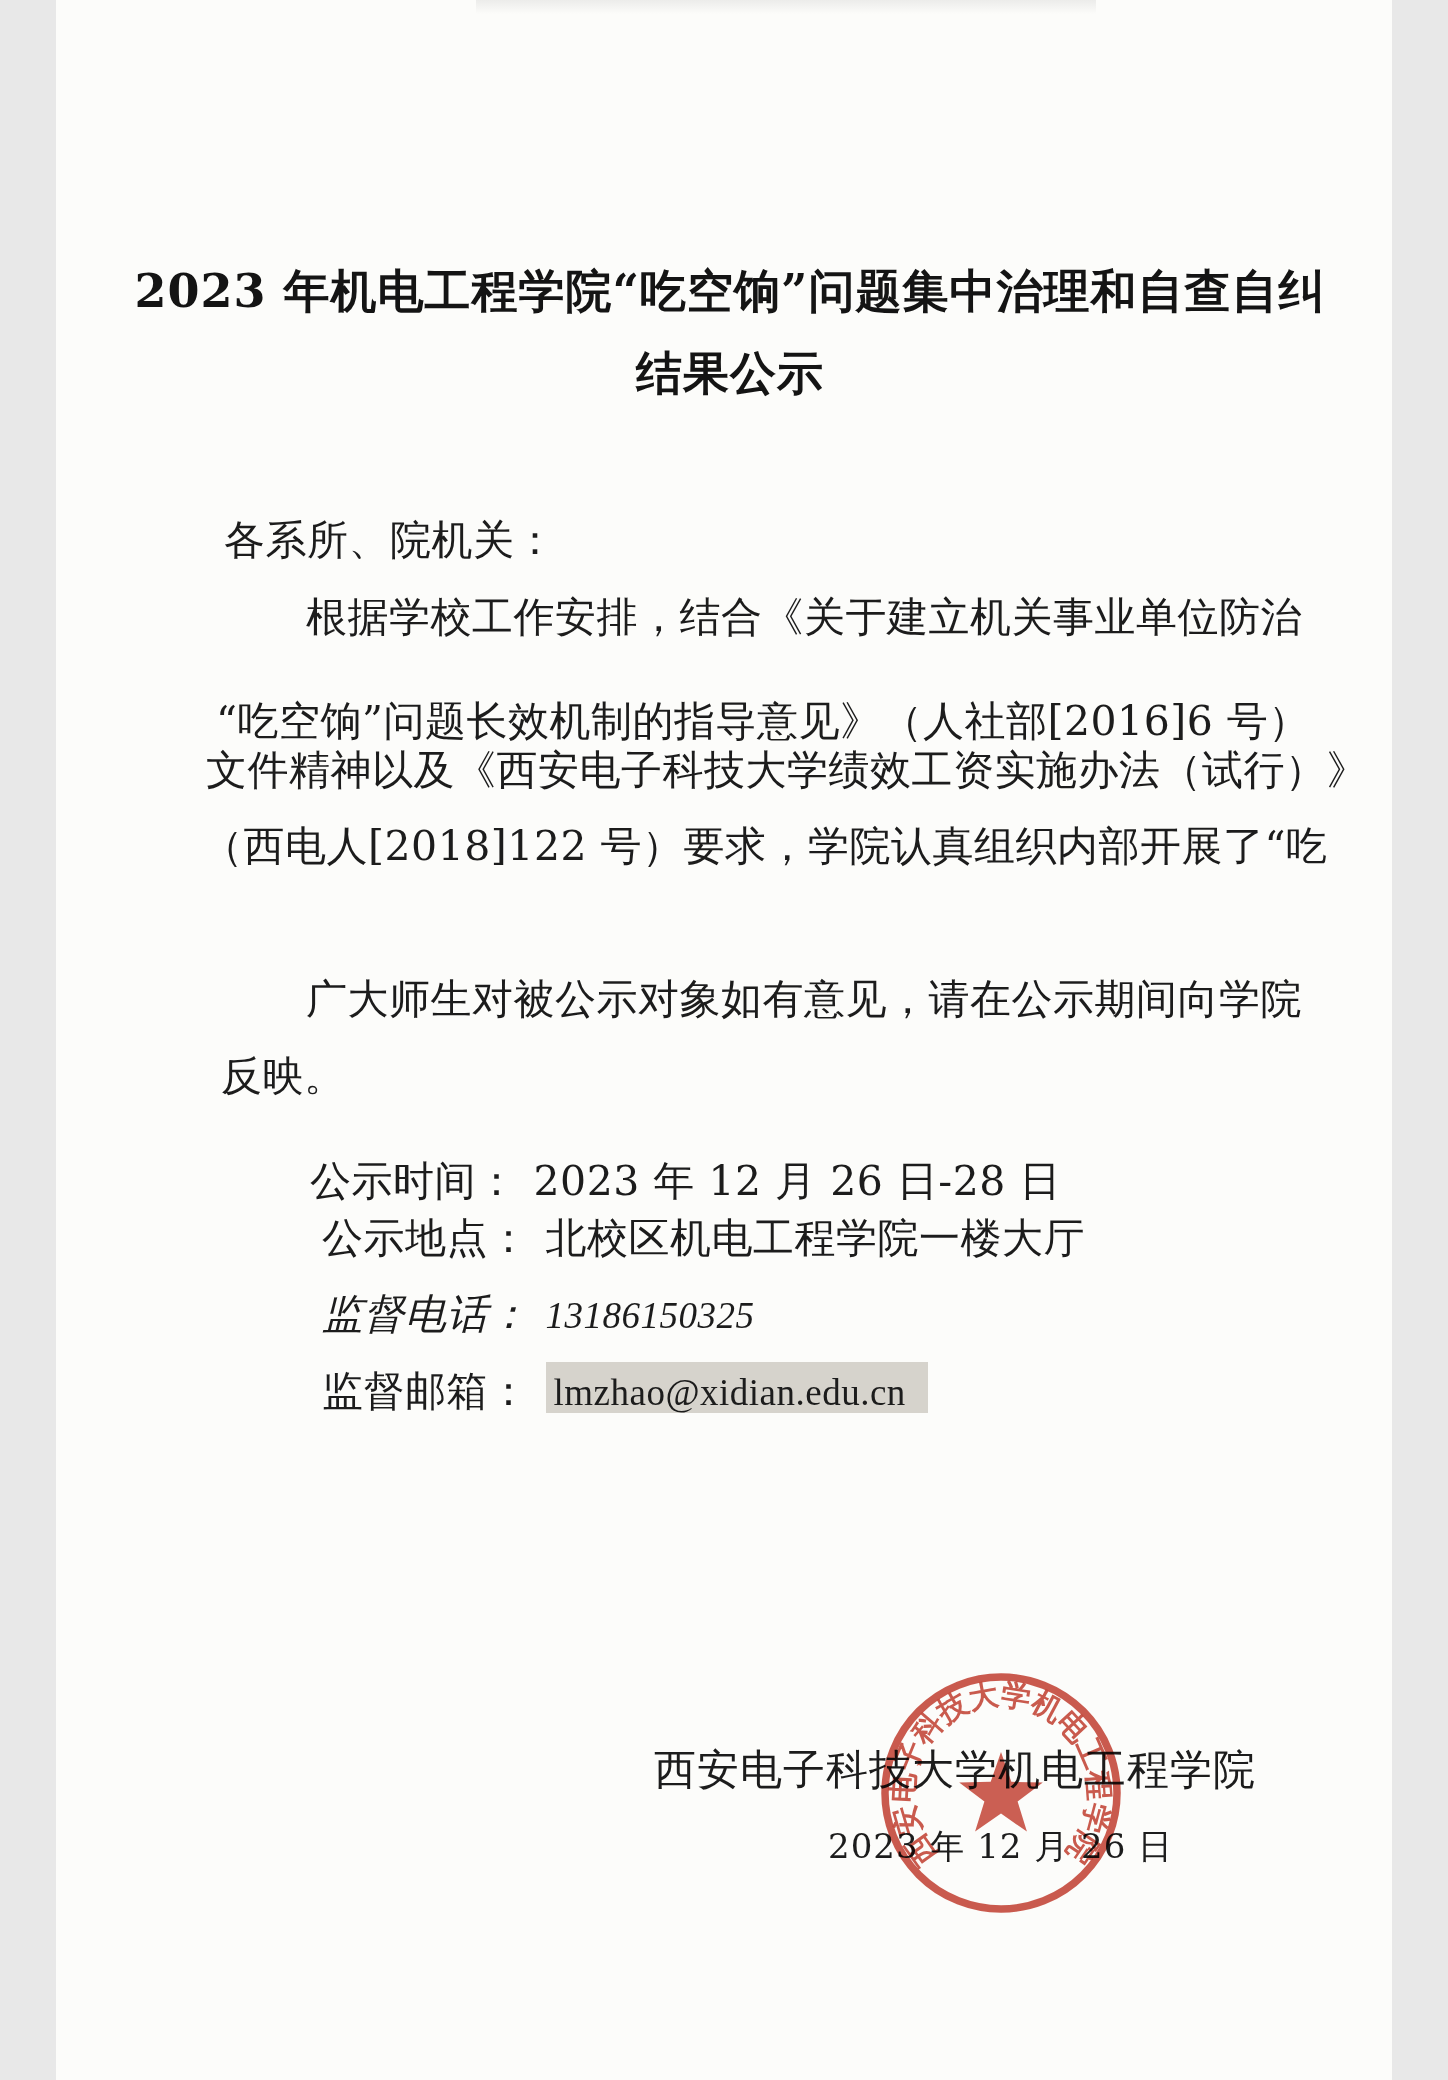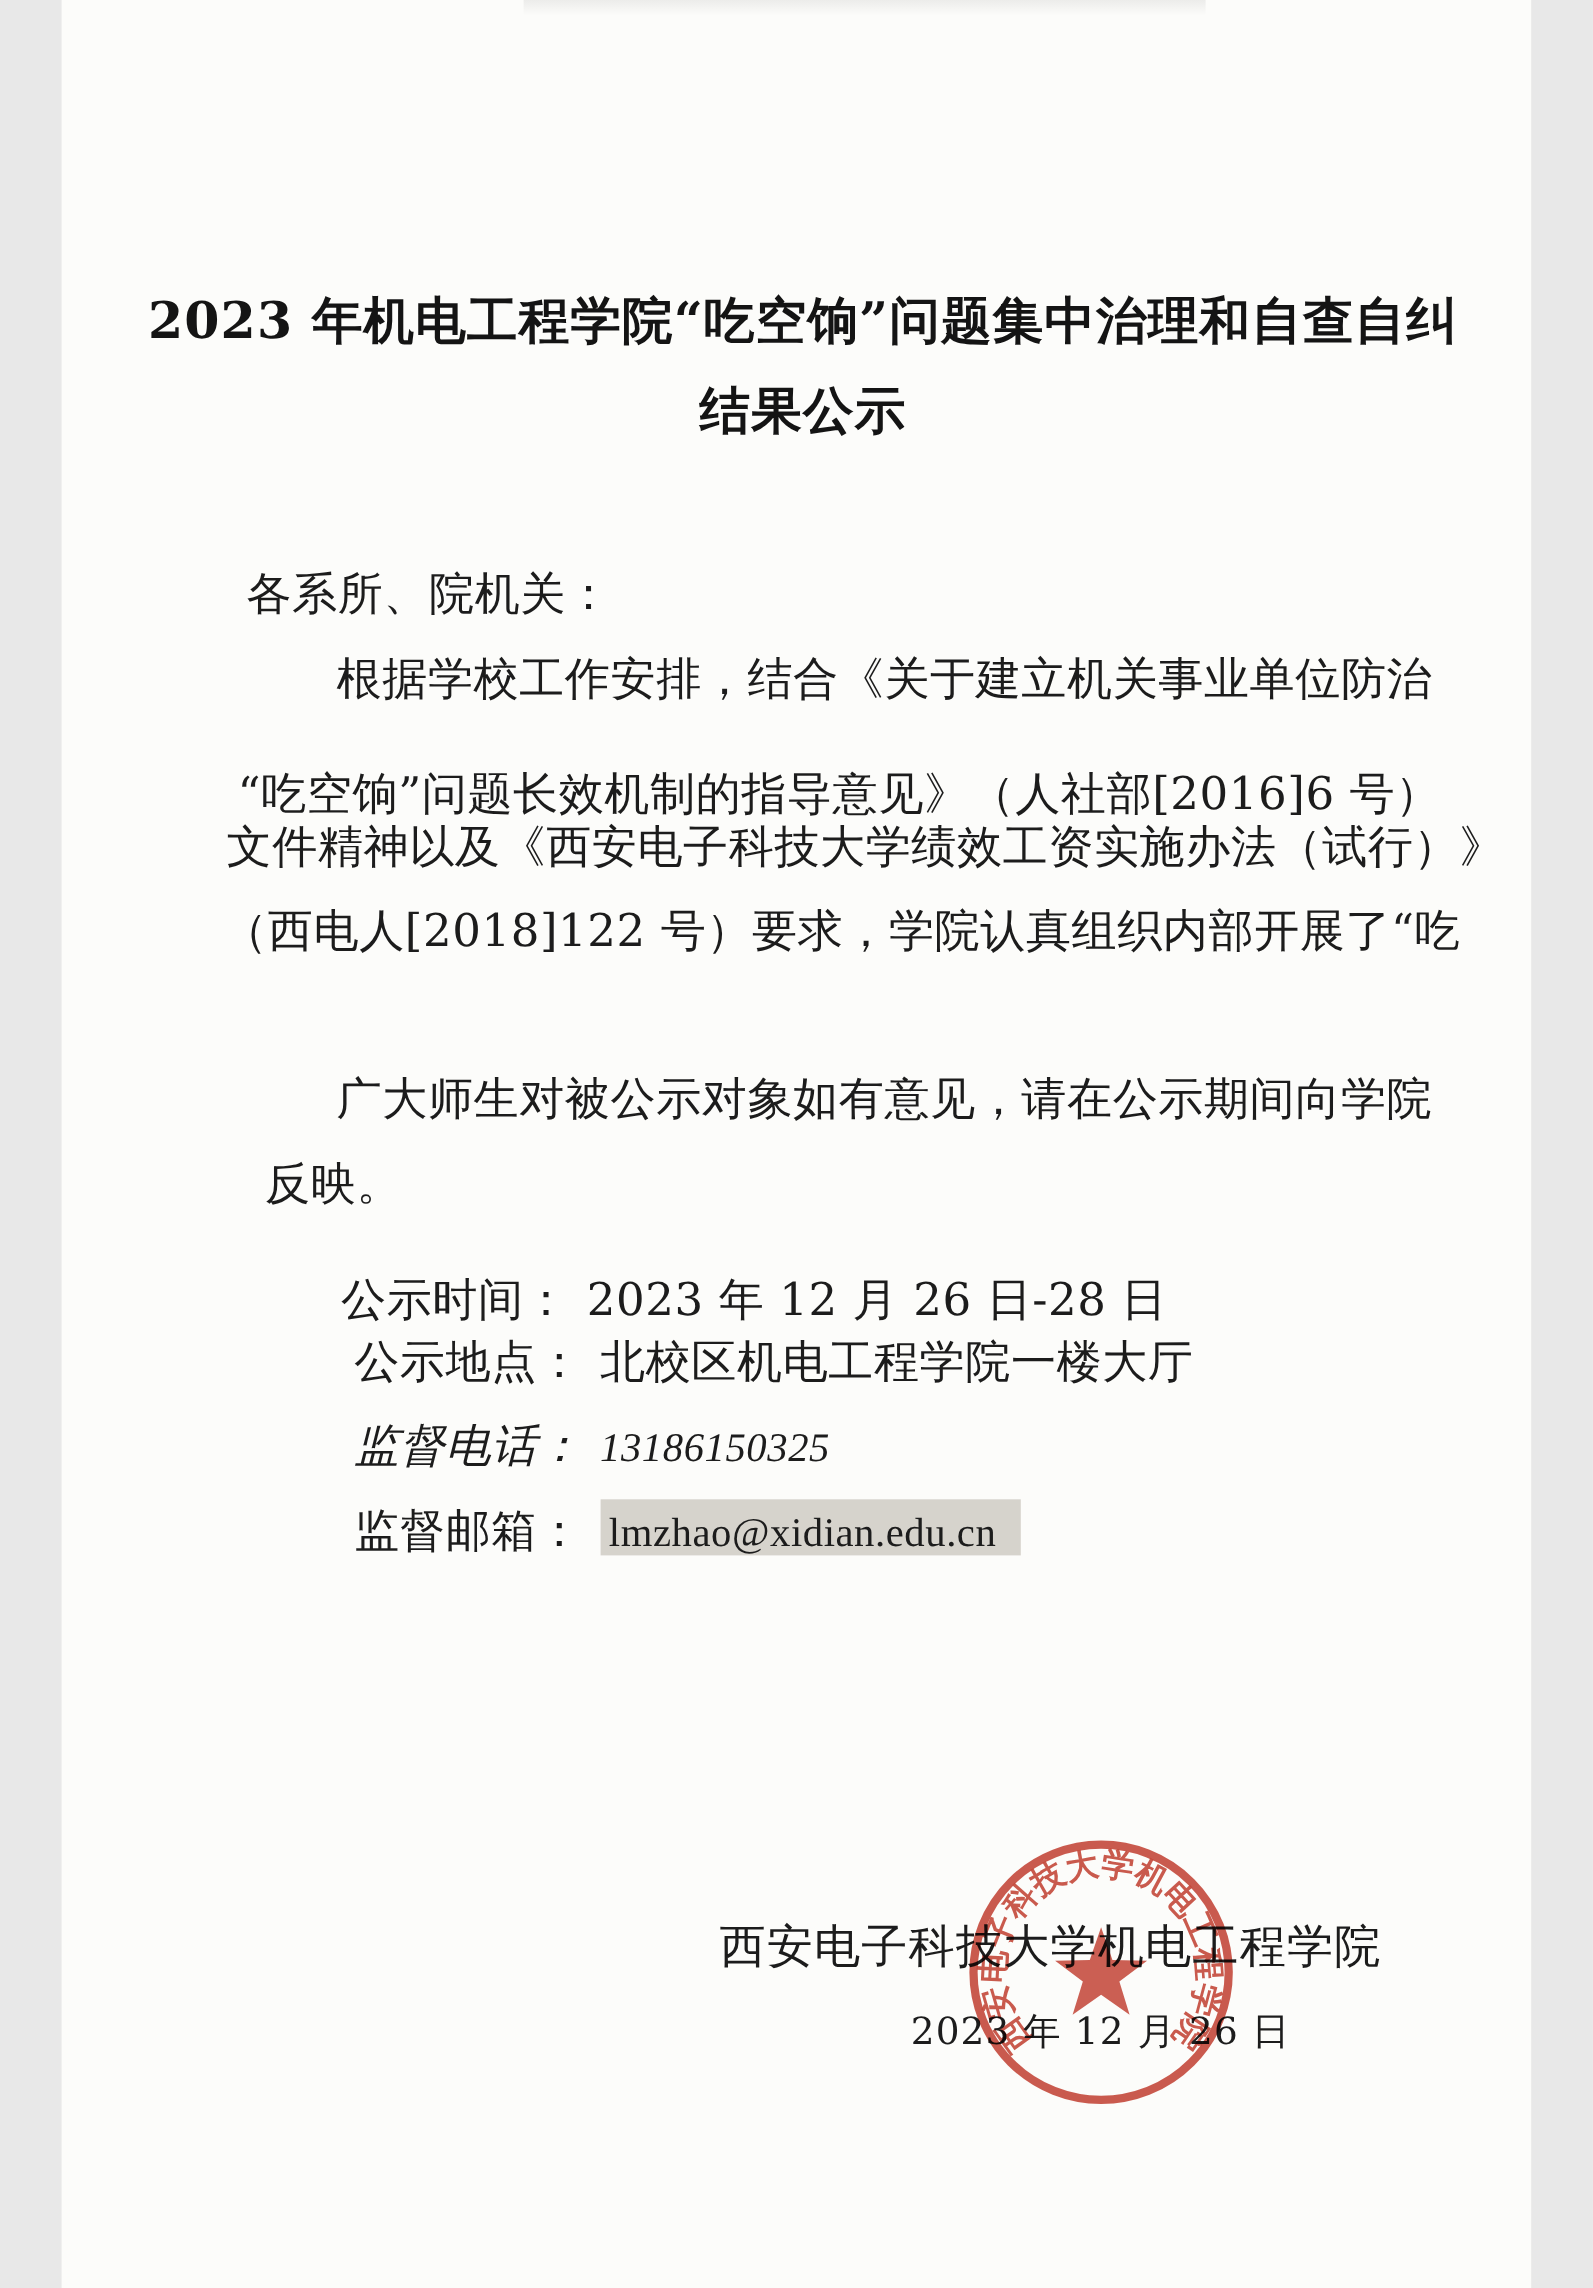--- a/index.html
+++ b/index.html
@@ -77,21 +77,21 @@
     <div>2023 年机电工程学院“吃空饷”问题集中治理和自查自纠</div>
     <div>结果公示</div>
   </div>
 
   <div class="bodyline" style="top:593px;left:250px;">根据学校工作安排，结合《关于建立机关事业单位防治</div>
   <div class="bodyline" style="top:516px;left:168px;">各系所、院机关：</div>
   <div class="bodyline" style="top:687px;left:160px;margin-top:10px;">“吃空饷”问题长效机制的指导意见》（人社部[2016]6 号）</div>
   <div class="bodyline" style="top:746px;left:150px;">文件精神以及《西安电子科技大学绩效工资实施办法（试行）》</div>
   <div class="bodyline" style="top:822px;left:146px;">（西电人[2018]122 号）要求，学院认真组织内部开展了“吃</div>
   <div class="bodyline" style="top:975px;left:250px;">广大师生对被公示对象如有意见，请在公示期间向学院</div>
-  <div class="bodyline" style="top:1052px;left:165px;margin-left:20px;">反映。</div>
+  <div class="bodyline" style="top:1052px;left:165px;">反映。</div>
 
   <div class="inforow" style="top:1134px;left:254px;margin-top:20px;">
     <span class="label">公示时间：</span><span class="value">2023 年 12 月 26 日-28 日</span>
   </div>
   <div class="inforow" style="top:1211px;left:266px;">
     <span class="label">公示地点：</span><span class="value">北校区机电工程学院一楼大厅</span>
   </div>
   <div class="inforow" style="top:1287px;left:266px;font-style:italic;">
     <span class="label">监督电话：</span><span class="value latin">13186150325</span>
   </div>

